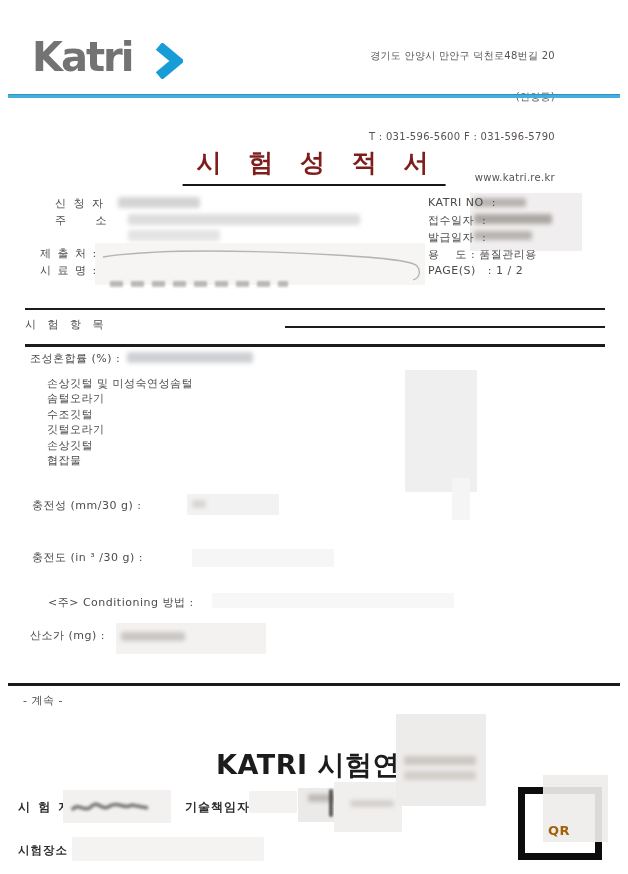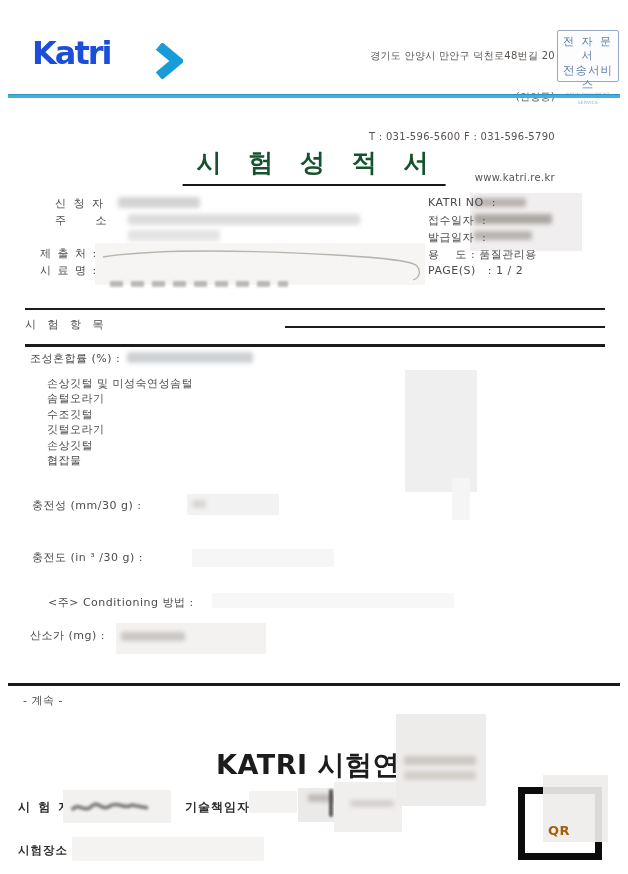--- a/index.html
+++ b/index.html
@@ -1,34 +1,34 @@
 <!DOCTYPE html>
 <html><head>
 <meta charset="utf-8">
 <style>
   html,body{margin:0;padding:0;background:#ffffff;}
   .page{position:relative;width:628px;height:874px;background:#fff;overflow:hidden;
         font-family:"DejaVu Sans","Liberation Sans",sans-serif;color:#4b4b4b;}
   .abs{position:absolute;}
   .t{position:absolute;font-size:11px;letter-spacing:.5px;white-space:pre;color:#4b4b4b;}
   .lbl-b{font-weight:700;color:#2e2e2e;}
-  .logo{position:absolute;left:32px;top:34px;font-size:32px;font-weight:800;
-        color:#1d4ed8;letter-spacing:-2px;}
+  .logo{position:absolute;left:32px;top:34px;font-size:40px;font-weight:800;
+        color:#737373;letter-spacing:-2px;}
   .addr{position:absolute;left:290px;top:22px;width:265px;text-align:right;
         font-size:10px;line-height:13.5px;color:#57524f;letter-spacing:.3px;white-space:pre;}
   .stamp{position:absolute;left:557px;top:30px;width:62px;height:52px;box-sizing:border-box;
          border:1.5px solid #93a6c6;border-radius:2px;text-align:center;color:#5f7fae;
          padding-top:4px;background:#fdfdfe;}
   .stamp .l1{font-size:11px;letter-spacing:2px;line-height:14px;}
   .stamp .l2{font-size:11.5px;letter-spacing:1px;line-height:14px;}
   .stamp .l3{font-size:4.5px;letter-spacing:.2px;color:#9bacc7;line-height:8px;}
   .bluerule{position:absolute;left:8px;top:94px;width:612px;height:3px;background:#45aede;
             border-top:1px solid #2a93c4;}
   .doctitle{position:absolute;left:50%;transform:translateX(-50%);top:146px;
-            font-size:25px;font-weight:700;letter-spacing:9px;color:#14532d;
+            font-size:25px;font-weight:700;letter-spacing:9px;color:#7f1d1d;
             border-bottom:2px solid #161616;padding:0 8px 5px 14px;white-space:pre;}
   .hline{position:absolute;background:#1c1c1c;}
   .smear{position:absolute;filter:blur(2px);border-radius:2px;}
   .lightblk{position:absolute;border-radius:1px;}
   .items{position:absolute;left:47px;top:376px;font-size:11px;line-height:15.4px;
          letter-spacing:.5px;color:#4b4b4b;}
   .president{position:absolute;left:216px;top:747px;font-size:27px;font-weight:700;
              color:#1c1c1c;letter-spacing:.5px;z-index:1;white-space:pre;}
   .sealblk{position:absolute;left:396px;top:714px;width:90px;height:92px;background:#edecea;
            filter:blur(.6px);z-index:2;}
@@ -54,25 +54,20 @@
     <polyline points="4,3 22,18 4,33" stroke="#189cd8" stroke-width="10" fill="none"></polyline>
   </svg>
 
   <div class="addr">
     <div>경기도 안양시 만안구 덕천로48번길 20</div>
     <div>(안양동)</div>
     <div>T : 031-596-5600 F : 031-596-5790</div>
     <div>www.katri.re.kr</div>
   </div>
 
-  <div class="stamp">
-    <div class="l1">전 자 문 서</div>
-    <div class="l2">전송서비스</div>
-    <div class="l3">KATRI DOCUMENT SERVICE</div>
-  </div>
 
   <div class="bluerule"></div>
 
   <div class="doctitle">시 험 성 적 서</div>
 
   <div class="t" style="left:55px;top:196px;letter-spacing:2px;">신 청 자</div>
   <div class="smear" style="left:118px;top:197px;width:82px;height:11px;background:#a9a9a9;opacity:.5;"></div>
 
   <div class="t" style="left:55px;top:213px;letter-spacing:2px;">주     소</div>
   <div class="smear" style="left:128px;top:214px;width:232px;height:11px;background:#b3b3b3;opacity:.45;"></div>

